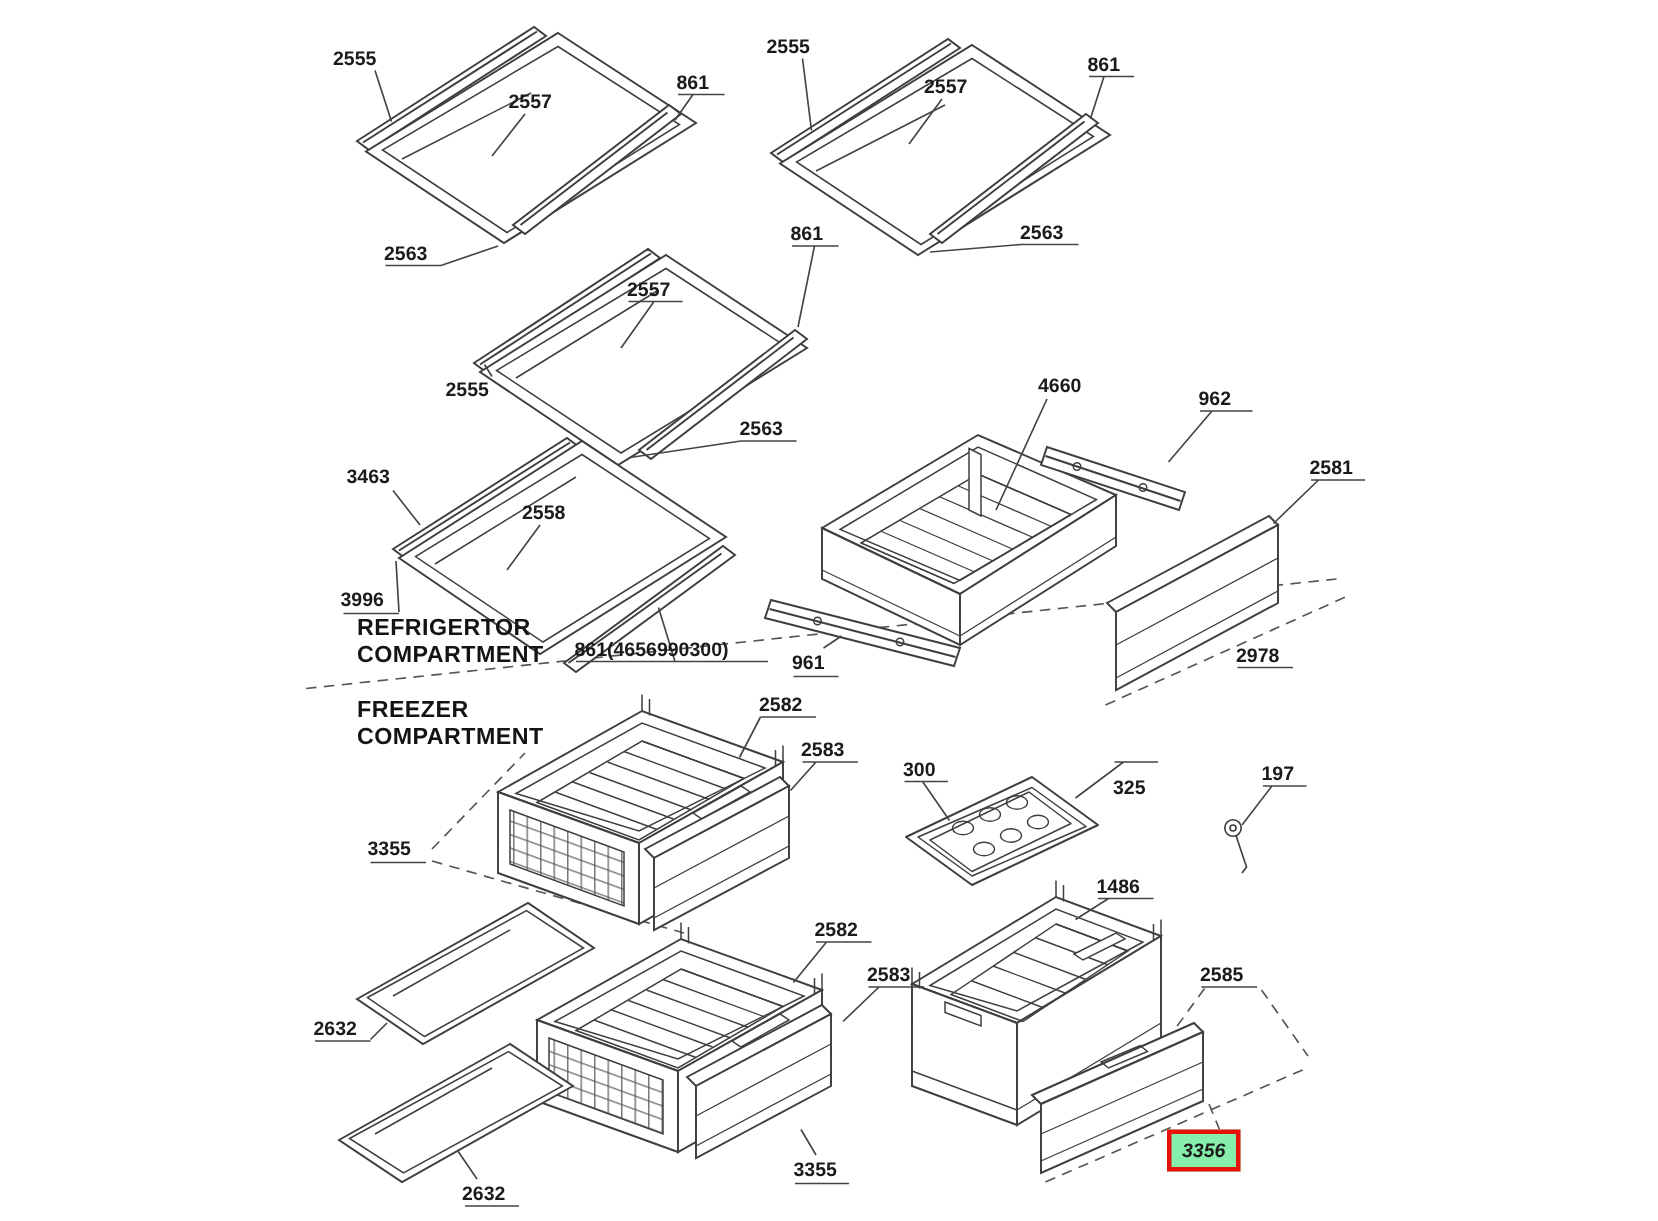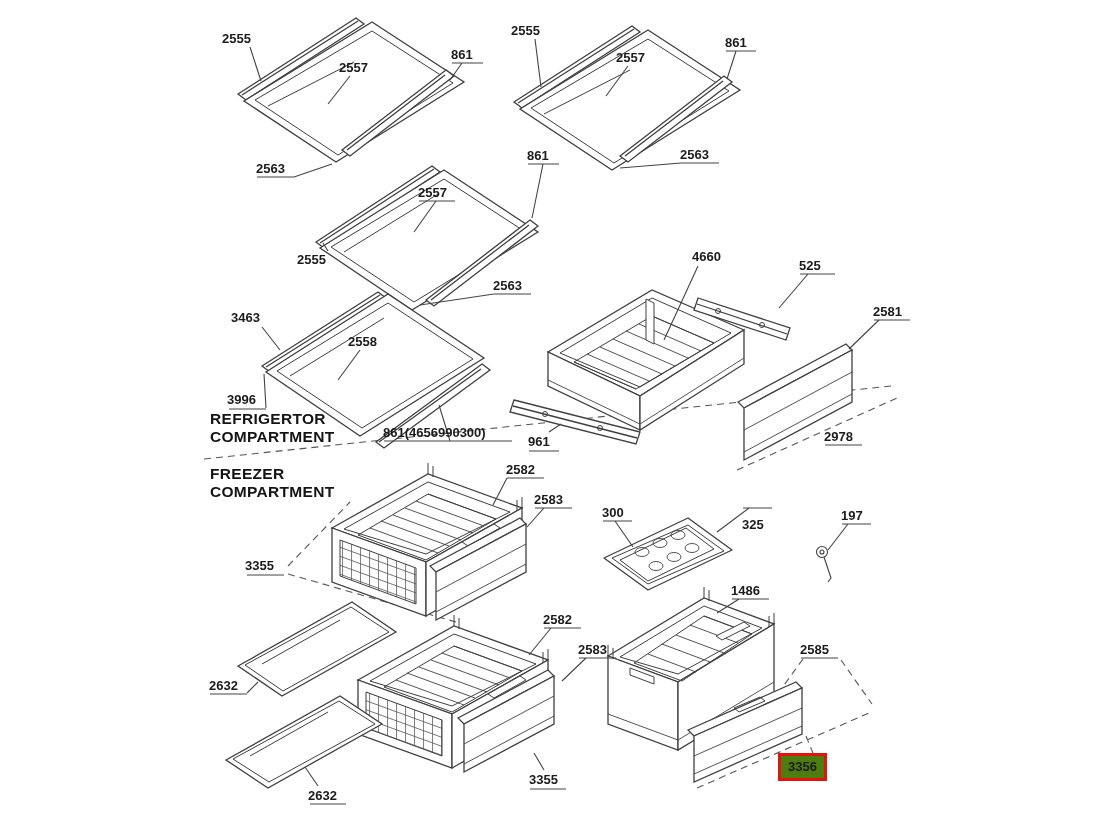--- a/index.html
+++ b/index.html
@@ -8,23 +8,24 @@
     font-family:"Liberation Sans", sans-serif;overflow:hidden;
   }
   .stage svg{position:absolute;left:0;top:0;}
   .part-label{
     position:absolute;font-size:13px;font-weight:bold;color:#1b1b1b;
     white-space:nowrap;line-height:17px;
   }
   .section-title{
     position:absolute;font-size:15.5px;font-weight:bold;color:#141414;line-height:18px;
     letter-spacing:0.3px;
+    margin-left:28px;
   }
   .highlight-box{
-    border:3px solid #e8120c;padding:2px 7px 3px 7px;background:#4d7c0f;
+    border:3px solid #e8120c;padding:2px 7px 3px 7px;background:#86efac;font-style:italic;
   }
 </style>
 </head>
 <body>
 
 <div class="stage">
 
   <svg width="1105" height="814" viewBox="0 0 1105 814" fill="none" stroke="#3f3f3f" stroke-width="1.3">
     <defs>
       <pattern id="hatch" width="9" height="9" patternUnits="userSpaceOnUse" patternTransform="skewY(20)">
@@ -245,21 +246,21 @@
   <div class="part-label" style="left:511px;top:22px">2555</div>
   <div class="part-label" style="left:616px;top:49px">2557</div>
   <div class="part-label" style="left:725px;top:34px">861</div>
   <div class="part-label" style="left:256px;top:160px">2563</div>
   <div class="part-label" style="left:527px;top:147px">861</div>
   <div class="part-label" style="left:680px;top:146px">2563</div>
   <div class="part-label" style="left:418px;top:184px">2557</div>
   <div class="part-label" style="left:297px;top:251px">2555</div>
   <div class="part-label" style="left:493px;top:277px">2563</div>
   <div class="part-label" style="left:692px;top:248px">4660</div>
-  <div class="part-label" style="left:799px;top:257px">525</div>
+  <div class="part-label" style="left:799px;top:257px">962</div>
   <div class="part-label" style="left:231px;top:309px">3463</div>
   <div class="part-label" style="left:348px;top:333px">2558</div>
   <div class="part-label" style="left:873px;top:303px">2581</div>
   <div class="part-label" style="left:227px;top:391px">3996</div>
   <div class="part-label" style="left:383px;top:424px">861(4656990300)</div>
   <div class="part-label" style="left:528px;top:433px">961</div>
   <div class="part-label" style="left:824px;top:428px">2978</div>
   <div class="part-label" style="left:506px;top:461px">2582</div>
   <div class="part-label" style="left:534px;top:491px">2583</div>
   <div class="part-label" style="left:602px;top:504px">300</div>

